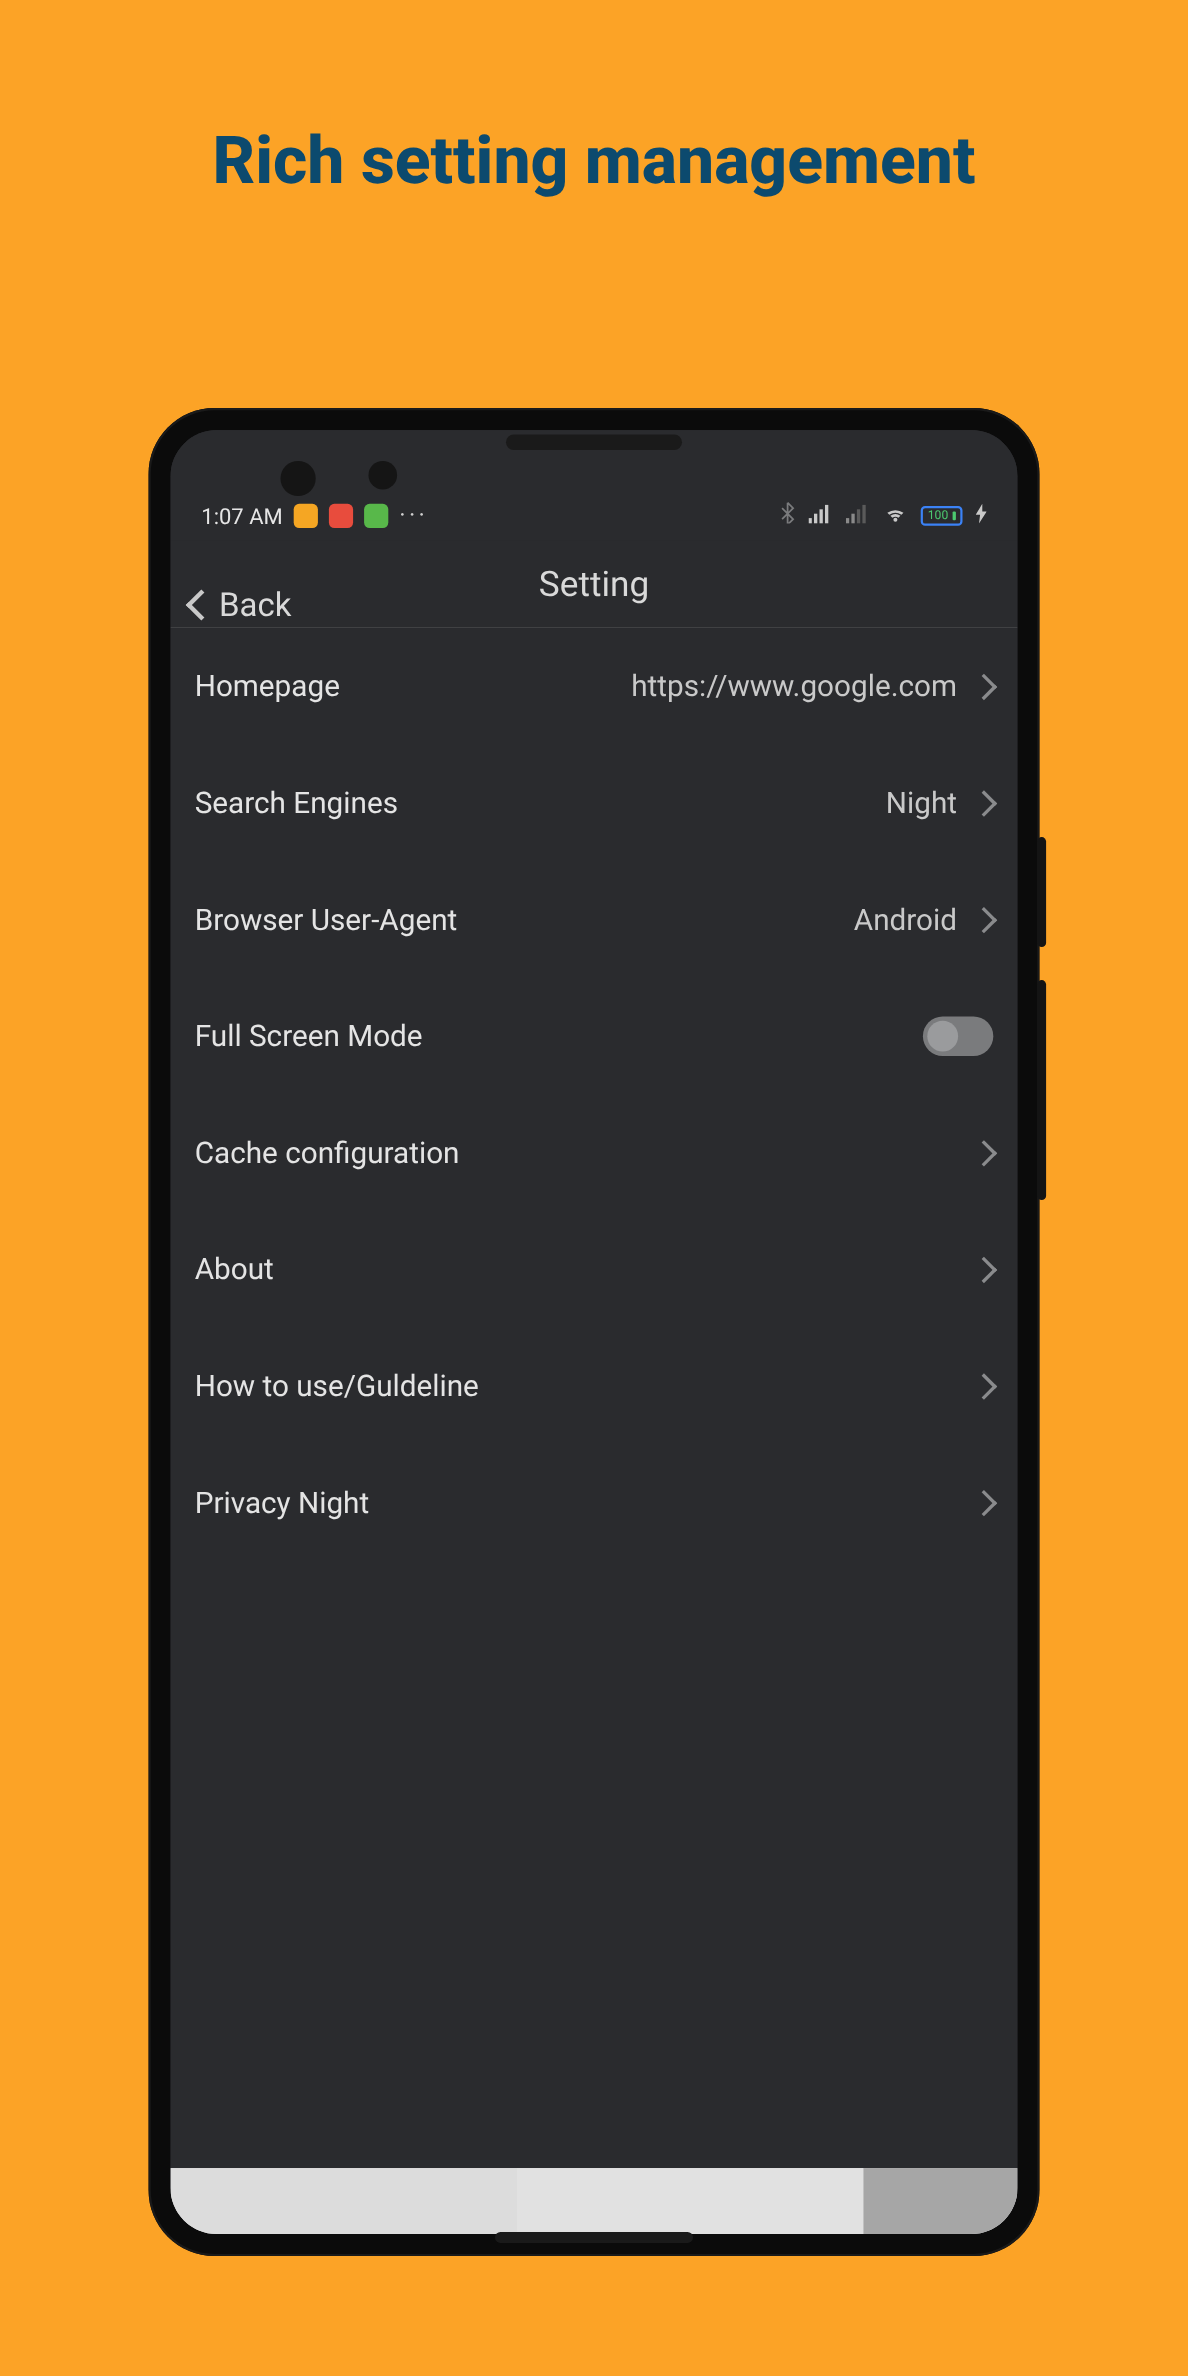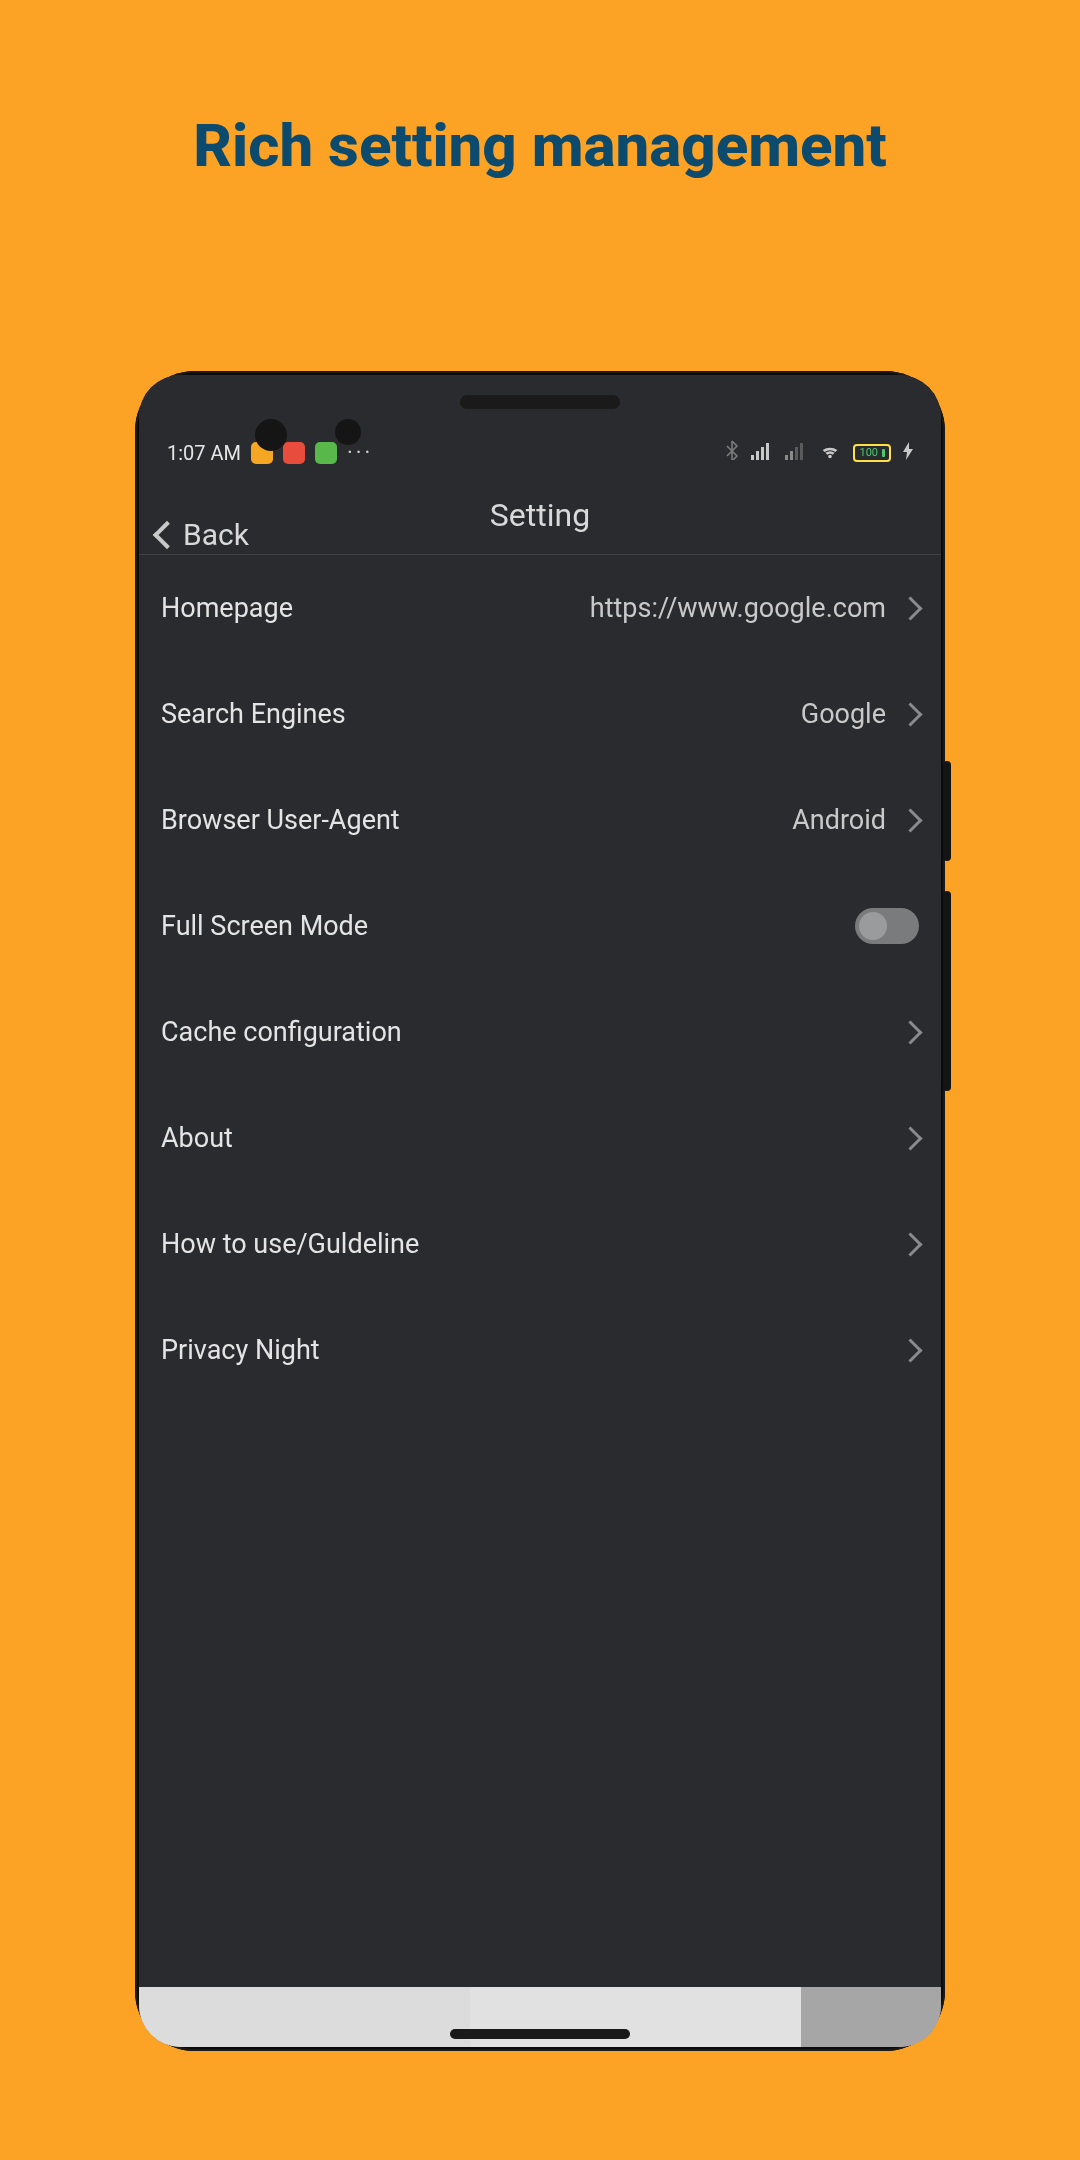--- a/index.html
+++ b/index.html
@@ -19,21 +19,21 @@
       color: #0c4a6e;
       margin-top: 110px;
       text-align: center;
     }
     .phone {
       margin-top: 190px;
       width: 810px;
       height: 1680px;
       background: #0b0b0b;
       border-radius: 60px;
-      padding: 4px;
+      padding: 20px;
       position: relative;
       box-shadow: 0 0 0 2px #1a1a1a inset;
     }
     .phone-inner {
       width: 100%;
       height: 100%;
       background: #2a2b2e;
       border-radius: 42px;
       overflow: hidden;
       display: flex;
@@ -86,21 +86,21 @@
       display: inline-block;
     }
     .ic-orange { background: #f5a623; }
     .ic-red { background: #e84c3d; }
     .ic-green { background: #58b84a; }
     .status-dots { letter-spacing: 3px; font-size: 22px; color: #d0d0d0; }
     .status-right { display: flex; align-items: center; gap: 12px; }
     .sig, .wifi { color: #c9c9c9; }
     .battery {
       display: inline-flex; align-items: center; gap: 2px;
-      border: 2px solid #fde047; border-radius: 4px;
+      border: 2px solid #3b82f6; border-radius: 4px;
       padding: 0 4px; height: 18px; color: #4cc96f; font-size: 11px;
     }
     .battery::after { content: ""; width: 3px; height: 8px; background: #4cc96f; border-radius: 1px; margin-left: 2px; }
     .bolt { color: #c9c9c9; }
 
     .nav-header {
       height: 80px;
       display: flex;
       align-items: center;
       padding: 0 18px;
@@ -246,21 +246,21 @@
         <span class="setting-label">Homepage</span>
         <span class="setting-meta">
           <span class="setting-value">https://www.google.com</span>
           <span class="chevron-right"></span>
         </span>
       </div>
 
       <div class="setting-row">
         <span class="setting-label">Search Engines</span>
         <span class="setting-meta">
-          <span class="setting-value">Google</span>
+          <span class="setting-value">Night</span>
           <span class="chevron-right"></span>
         </span>
       </div>
 
       <div class="setting-row">
         <span class="setting-label">Browser User-Agent</span>
         <span class="setting-meta">
           <span class="setting-value">Android</span>
           <span class="chevron-right"></span>
         </span>

